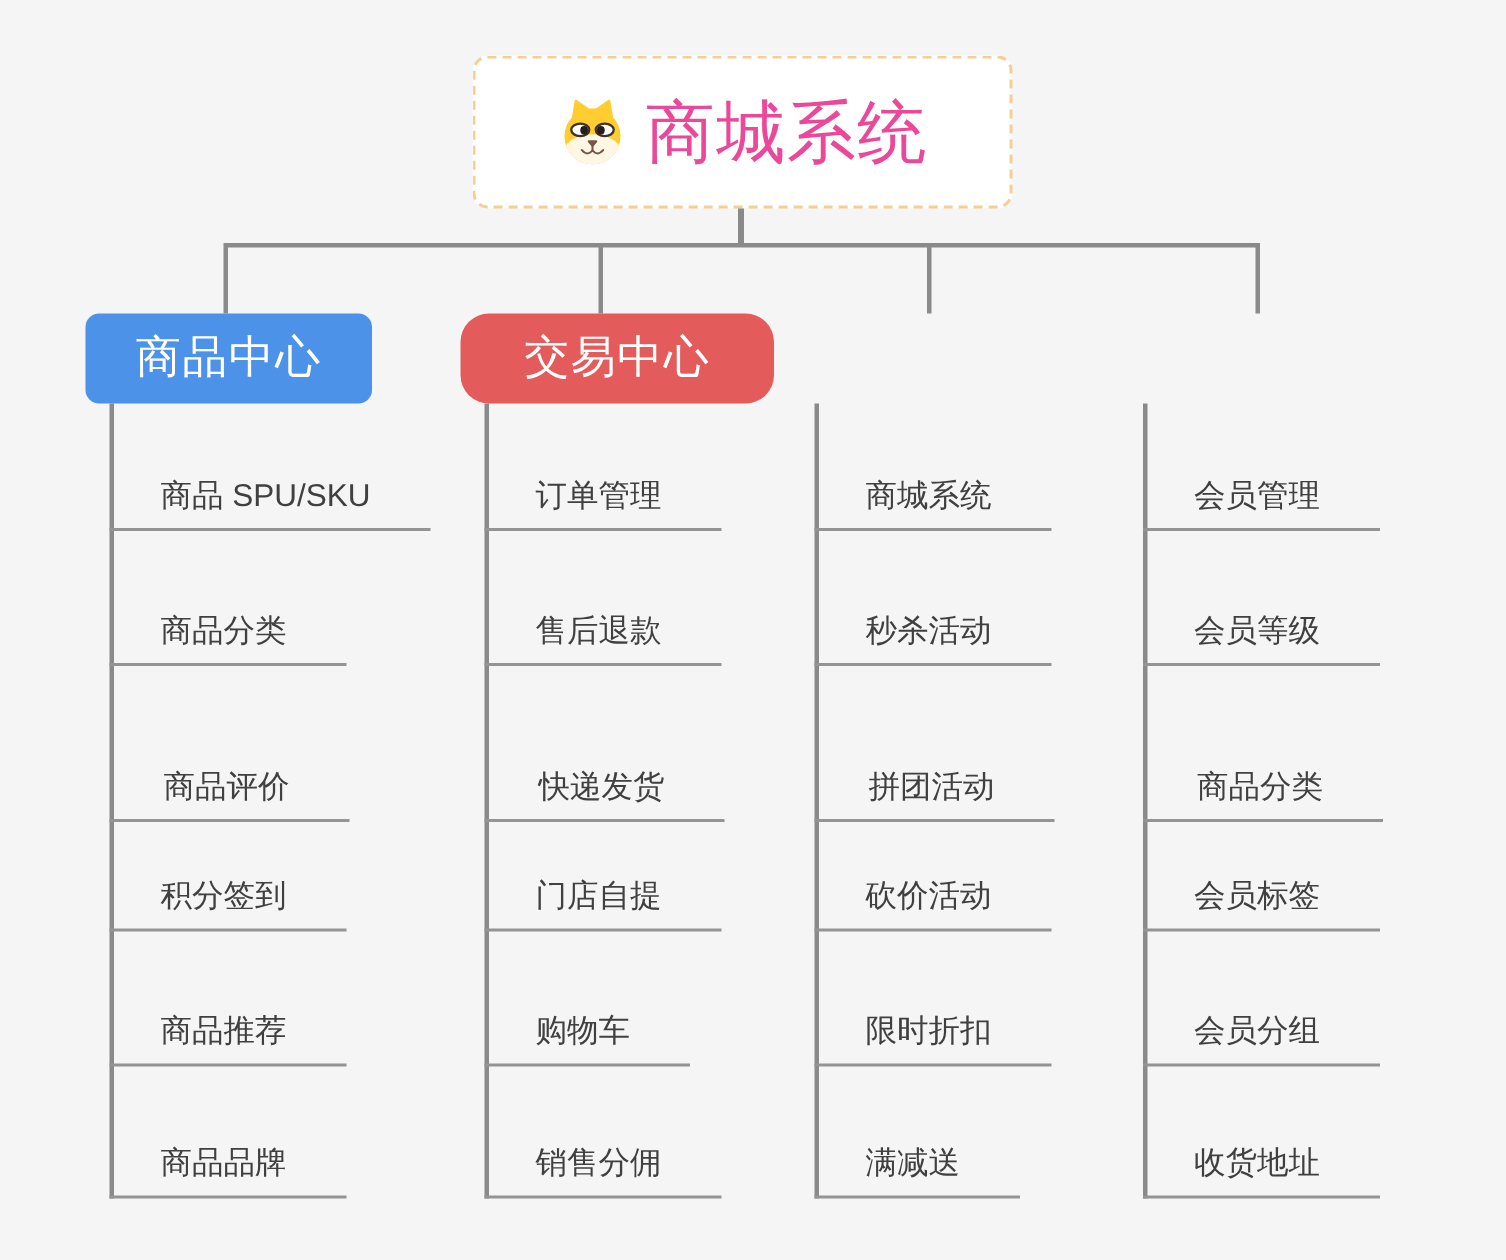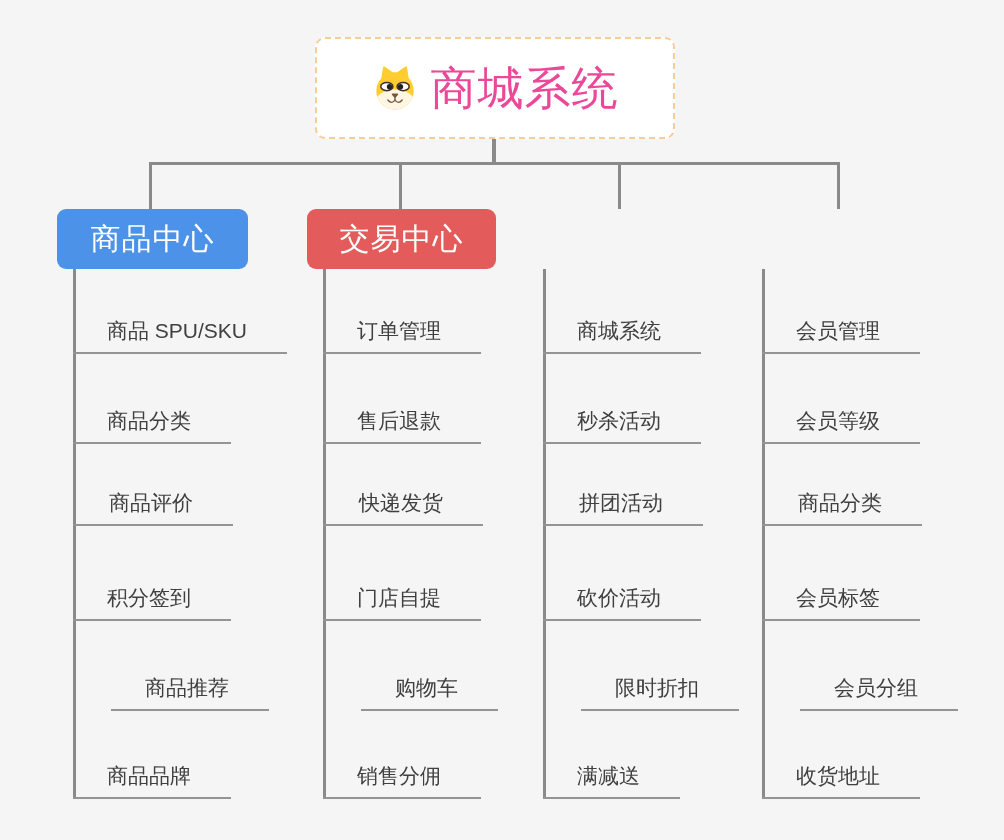--- a/index.html
+++ b/index.html
@@ -30,39 +30,39 @@
   .drop{top:162px;width:3px;height:47px;}
   .drop.d0{left:149px;} .drop.d1{left:399px;} .drop.d2{left:618px;} .drop.d3{left:837px;}
 
   
   .branch-header{
     position:absolute;top:209px;height:60px;border-radius:9px;
     color:#ffffff;font-size:30px;line-height:60px;text-align:center;
     white-space:nowrap;letter-spacing:1px;
   }
   .b0{left:57px;width:191px;}
-  .b1{left:307px;width:189px;}
+  .b1{left:307px;width:209px;border-radius:19px;}
   .b2{left:526px;width:188px;}
   .b3{left:745px;width:188px;}
 
   
   .column{
     position:absolute;top:269px;height:530px;
     border-left:3px solid #8a8a8a;
   }
   .c0{left:73px;} .c1{left:323px;} .c2{left:543px;} .c3{left:762px;}
   .leaf{
     position:absolute;left:-3px;
     padding:0 40px 9px 34px;
     font-size:21px;line-height:24px;color:#404040;
     border-bottom:2px solid #949494;
     white-space:nowrap;
   }
-  .r0{top:50px;} .r1{top:140px;} .r2{top:222px;padding-left:36px;}
-  .r3{top:317px;} .r4{top:407px;margin-left:38px;} .r5{top:495px;}
+  .r0{top:50px;} .r1{top:140px;} .r2{top:244px;padding-left:36px;}
+  .r3{top:317px;} .r4{top:407px;} .r5{top:495px;}
 </style>
 </head>
 <body>
 
 <div class="canvas">
 
   <div class="root-node">
     <span class="dog">
       <svg viewBox="0 0 48 48" width="46" height="46" aria-hidden="true">
         <defs>

